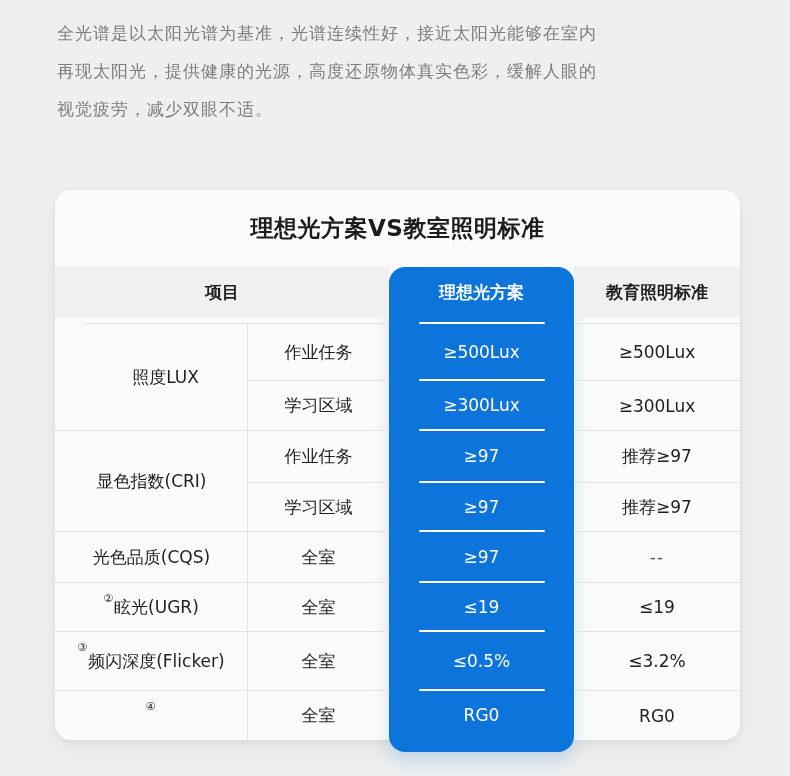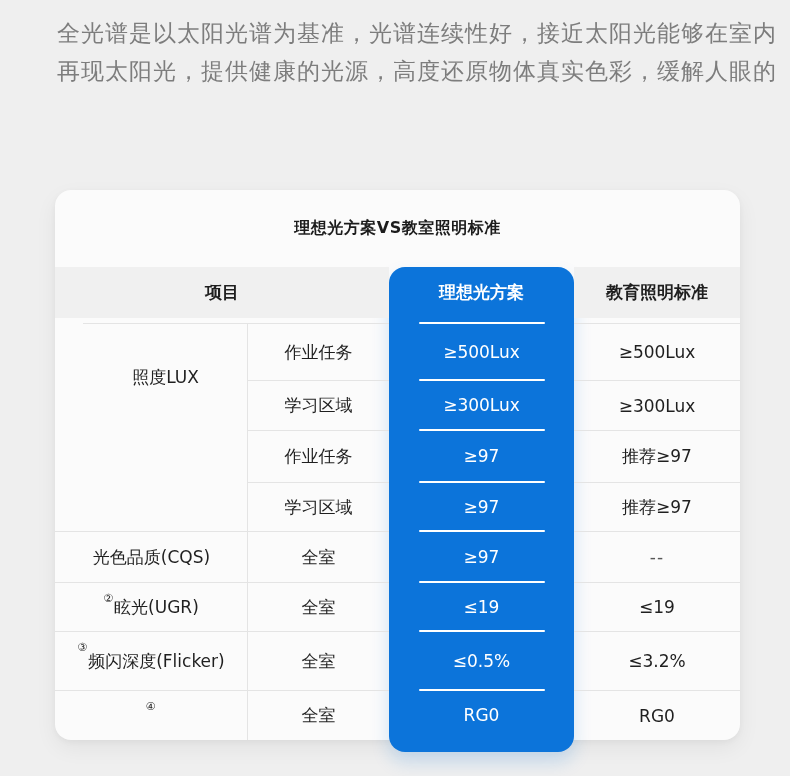--- a/index.html
+++ b/index.html
@@ -7,34 +7,34 @@
   body {
     background:#efefef;
     font-family:"DejaVu Sans","Liberation Sans",sans-serif;
     position:relative;
     overflow:hidden;
   }
 
   
   .intro {
     position:absolute; left:57px; top:14px; width:690px;
-    color:#7d7d7d; font-size:23px; line-height:38px; letter-spacing:1px;
+    color:#7d7d7d; font-size:17px; line-height:38px; letter-spacing:1px;
   }
   .intro span { display:block; white-space:nowrap; }
 
   
   .card {
     position:absolute; left:55px; top:190px; width:685px; height:550px;
     background:#fbfbfb; border-radius:16px;
     box-shadow:0 8px 22px rgba(0,0,0,0.06), 0 2px 6px rgba(0,0,0,0.04);
   }
   .card-title {
     position:absolute; top:0; left:0; width:100%; height:77px;
     display:flex; align-items:center; justify-content:center;
-    font-size:16px; font-weight:700; color:#1c1c1c; letter-spacing:0.5px;
+    font-size:23px; font-weight:700; color:#1c1c1c; letter-spacing:0.5px;
   }
 
   
   .blue-col {
     position:absolute; left:334px; top:77px; width:185px; height:485px;
     background:#0C74DA; border-radius:16px; z-index:1;
     box-shadow:0 10px 18px rgba(12,116,218,0.18);
   }
 
   
@@ -65,36 +65,41 @@
   }
   .sup { font-size:11px; align-self:flex-start; margin-top:9px; margin-right:1px; }
   .dash { color:#575757; letter-spacing:1px; }
 </style>
 </head>
 <body>
 
 <div class="intro">
   <span>全光谱是以太阳光谱为基准，光谱连续性好，接近太阳光能够在室内</span>
   <span>再现太阳光，提供健康的光源，高度还原物体真实色彩，缓解人眼的</span>
+  <span>视觉疲劳，减少双眼不适。</span>
 </div>
 
 <div class="card">
   <div class="card-title">理想光方案VS教室照明标准</div>
 
   <div class="blue-col"></div>
 
   <div class="tbl">
 
     <div class="cell hdr" style="grid-column:1/3;grid-row:1;">项目</div>
     <div class="cell hdr-ideal uline" style="grid-column:3;grid-row:1;">理想光方案</div>
     <div class="cell hdr" style="grid-column:4;grid-row:1;font-family:Liberation Mono, monospace;">教育照明标准</div>
 
     <div class="cell bt" style="grid-column:1;grid-row:2/4;margin-left:28px;">
       <span class="sup"></span>
         <span>照度LUX</span>
+    </div>
+    <div class="cell bt" style="grid-column:1;grid-row:4/6;">
+      <span class="sup"></span>
+        <span>显色指数(CRI)</span>
     </div>
     <div class="cell bt" style="grid-column:1;grid-row:6;">
       <span class="sup"></span>
         <span>光色品质(CQS)</span>
     </div>
     <div class="cell bt" style="grid-column:1;grid-row:7;">
       <span class="sup">②</span>
         <span>眩光(UGR)</span>
     </div>
     <div class="cell bt" style="grid-column:1;grid-row:8;">

